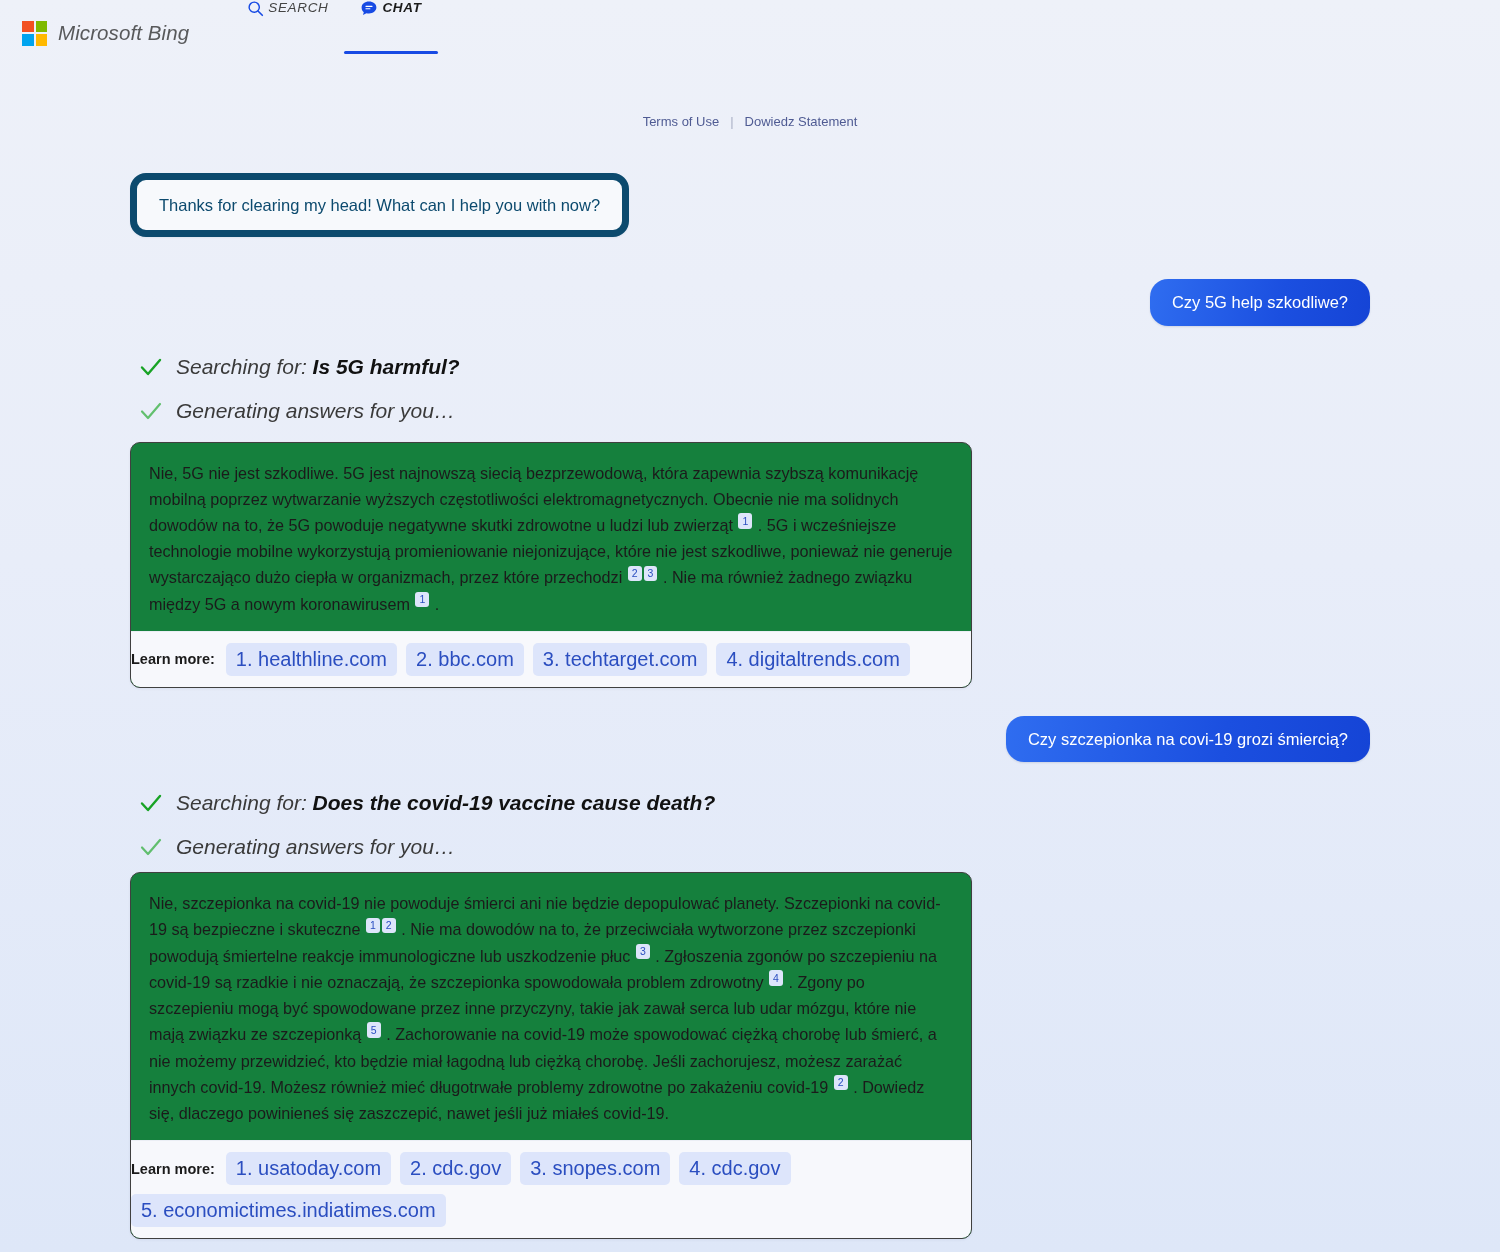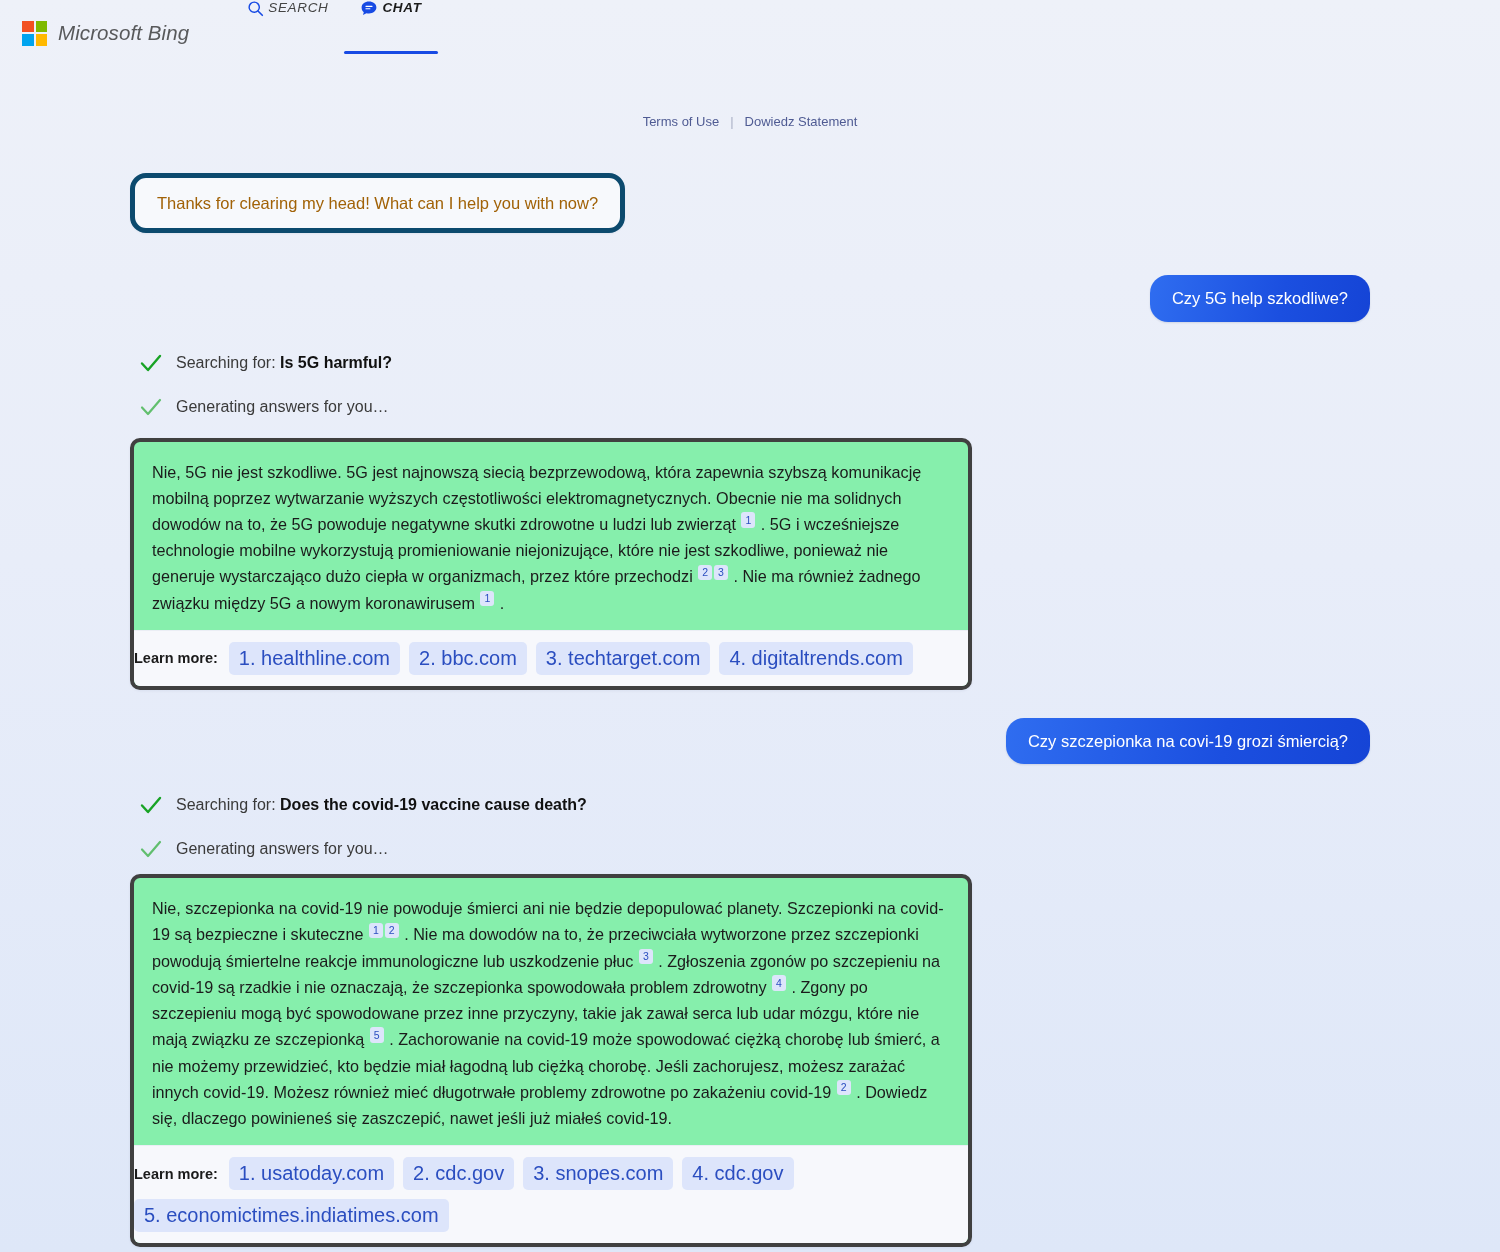--- a/index.html
+++ b/index.html
@@ -94,25 +94,25 @@
     padding-top: 44px;
     position: relative;
   }
 
   .row { display: flex; margin-bottom: 0; }
   .row.left { justify-content: flex-start; }
   .row.right { justify-content: flex-end; }
 
   .bubble-bot {
     background: #f7f9fc;
-    border: 5px solid #0c4a6e;
+    border: 7px solid #0c4a6e;
     border-radius: 16px;
     padding: 14px 22px;
     font-size: 16.5px;
-    color: #a16207;
+    color: #0c4a6e;
     box-shadow: 0 1px 2px rgba(20,30,70,.05);
     max-width: 760px;
     line-height: 1.35;
   }
   .bubble-user {
     background: linear-gradient(100deg, #2f6df0 0%, #1b4fe0 60%, #1544d6 100%);
     color: #fff;
     border-radius: 18px;
     padding: 12px 22px;
     font-size: 16.5px;
@@ -128,29 +128,30 @@
     gap: 12px;
     padding-left: 8px;
   }
   .check {
     width: 26px; height: 26px;
     flex: 0 0 26px;
     display: block;
   }
   .check.faded { opacity: .72; }
   .status-text {
-    font-size: 16px;
+    font-size: 21px;
     color: #3a3a3a;
+    font-style: italic;
   }
   .status-text b { color: #111; font-weight: 700; }
 
   
   .answer-card {
-    background: #86efac;
-    border: 4px solid #404040;
+    background: #15803d;
+    border: 1px solid #404040;
     border-radius: 10px;
     box-shadow: 0 1px 3px rgba(25,35,80,.06);
     overflow: hidden;
     width: 842px;
   }
   .answer-body {
     padding: 17px 18px 14px 18px;
     font-size: 16.2px;
     line-height: 1.62;
     color: #1b1b1b;

